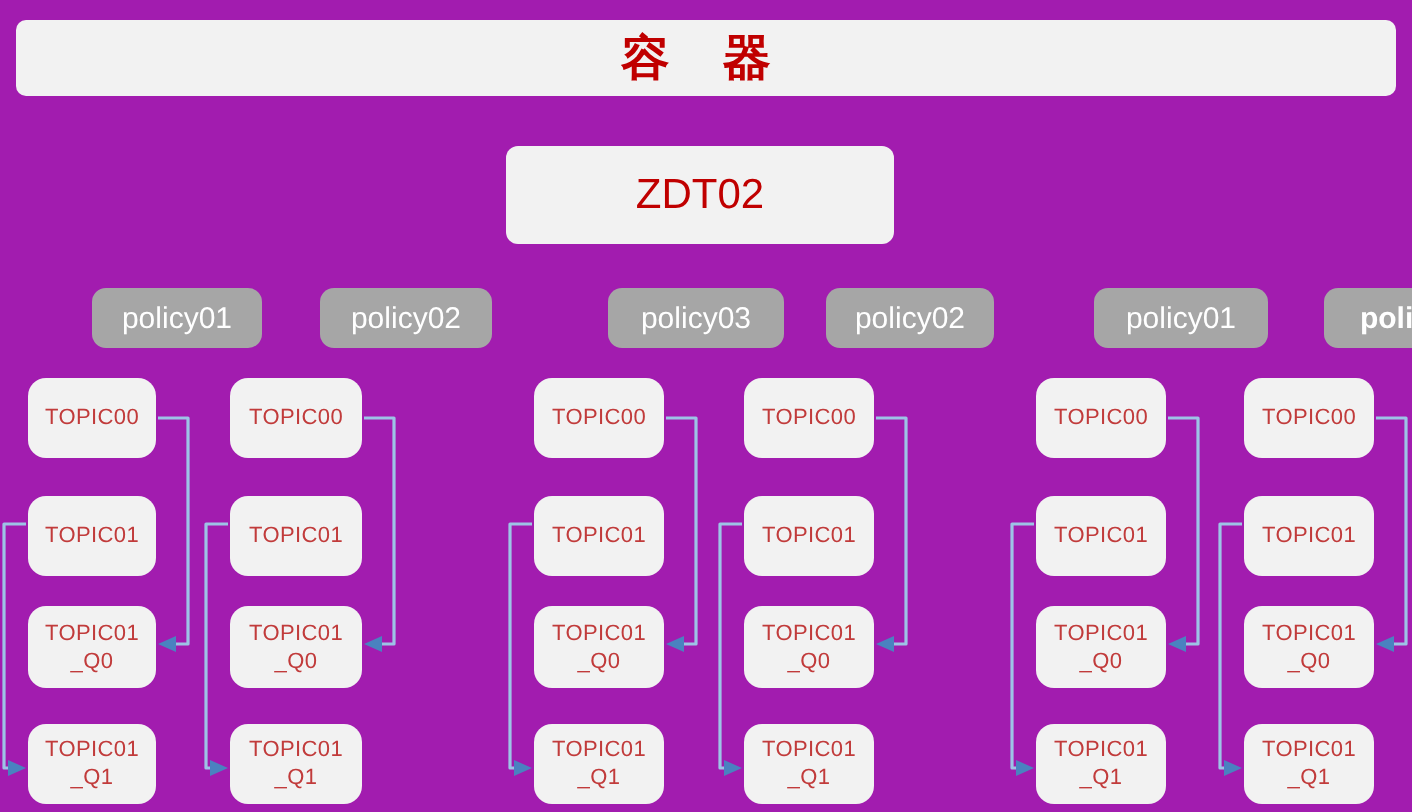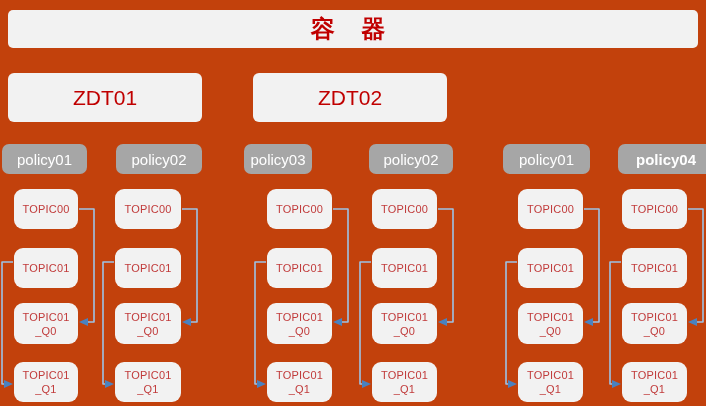--- a/index.html
+++ b/index.html
@@ -1,33 +1,33 @@
 <!DOCTYPE html>
 <html><head>
 <meta charset="utf-8">
 <style>
   html,body{margin:0;padding:0;background:#ffffff;}
   body{font-family:"Liberation Sans","DejaVu Sans",sans-serif;}
-  #canvas{position:relative;width:706px;height:406px;background:#c2410c;overflow:hidden;}
+  #canvas{position:relative;width:706px;height:406px;background:#a21caf;overflow:hidden;}
 
   .panel{position:absolute;background:#f2f2f2;display:flex;align-items:center;justify-content:center;}
 
   .title-bar{left:8px;top:10px;width:690px;height:38px;border-radius:5px;
              color:#c00000;font-size:24px;font-weight:600;letter-spacing:10px;}
 
   .zdt{height:49px;top:73px;border-radius:6px;color:#c00000;font-size:21px;font-weight:500;}
   .z0{left:8px;width:194px;}
   .z1{left:253px;width:194px;}
   .z2{left:503px;width:189px;}
 
   .policy{position:absolute;top:144px;height:30px;border-radius:7px;background:#a6a6a6;
-          color:#ffffff;font-size:15px;display:flex;align-items:center;justify-content:center;}
+          color:#ffffff;font-size:15px;display:flex;align-items:center;justify-content:center;margin-left:44px;}
   .p0{left:2px;width:85px;}
   .p1{left:116px;width:86px;}
-  .p2{left:244px;width:68px;}
+  .p2{left:260px;width:88px;}
   .p3{left:369px;width:84px;}
   .p4{left:503px;width:87px;}
   .p5{left:618px;width:96px;font-weight:bold;}
 
   .topic{position:absolute;background:#f2f2f2;border-radius:9px;color:#c13b3b;
          font-size:11px;font-weight:400;letter-spacing:.2px;text-align:center;
          display:flex;align-items:center;justify-content:center;white-space:pre-line;line-height:14px;}
   .c0{left:14px;width:64px;}
   .c1{left:115px;width:66px;}
   .c2{left:267px;width:65px;}
@@ -43,21 +43,20 @@
   .aline{fill:none;stroke:#9dc3e6;stroke-width:1.6;stroke-linejoin:round;}
   .ahead{fill:#4a82c0;stroke:none;}
 </style>
 </head>
 <body>
 
 <div id="canvas">
 
   <div class="panel title-bar">容 器</div>
 
-  <div class="panel zdt z0">ZDT01</div>
   <div class="panel zdt z1">ZDT02</div>
 
   <div class="policy p0">policy01</div>
   <div class="policy p1">policy02</div>
   <div class="policy p2">policy03</div>
   <div class="policy p3">policy02</div>
   <div class="policy p4">policy01</div>
   <div class="policy p5">policy04</div>
 
   <div class="topic c0 r0">TOPIC00</div>

